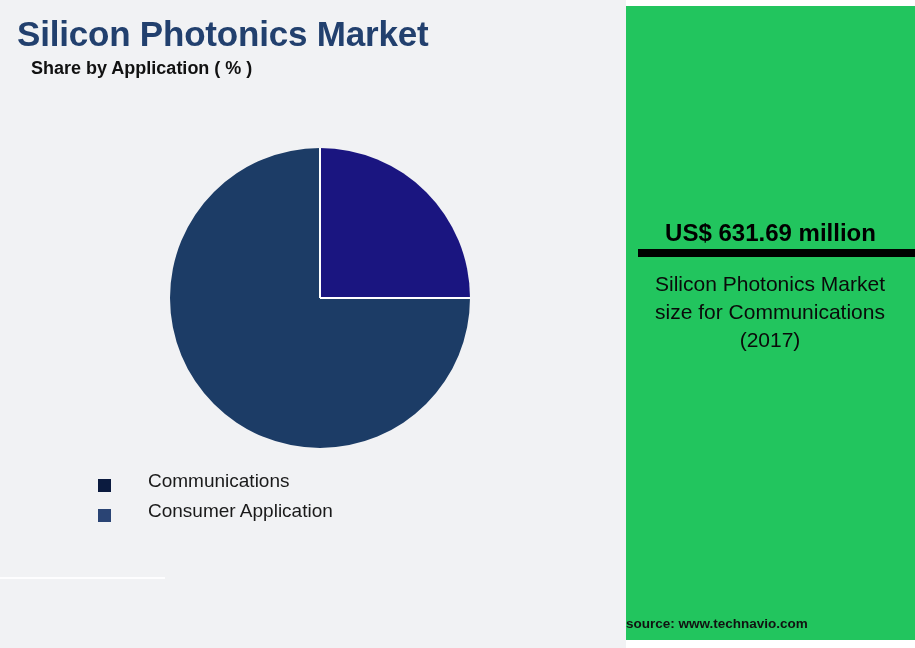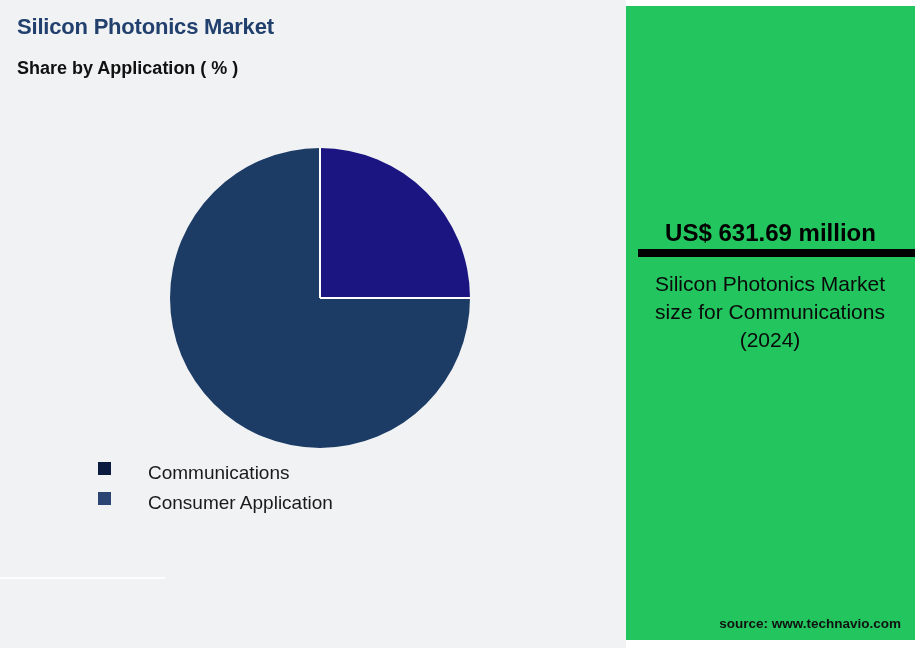--- a/index.html
+++ b/index.html
@@ -27,29 +27,29 @@
     top: 0;
     width: 626px;
     height: 648px;
     background: #f1f2f4;
   }
 
   .chart-title {
     position: absolute;
     left: 17px;
     top: 14px;
-    font-size: 22px;
+    font-size: 35px;
     font-weight: bold;
     color: #22406e;
     letter-spacing: -0.2px;
     white-space: nowrap;
   }
   .chart-subtitle {
     position: absolute;
-    left: 17px;
+    left: 31px;
     top: 58px;
     font-size: 18px;
     font-weight: bold;
     color: #111111;
     white-space: nowrap;
     text-align: center;
   }
 
   
   .pie-wrap {
@@ -67,21 +67,21 @@
   }
 
   
   .legend {
     position: absolute;
     left: 98px;
     top: 462px;
   }
   .legend-item {
     display: flex;
-    align-items: flex-start;
+    align-items: flex-end;
     height: 30px;
   }
   .legend-swatch {
     width: 13px;
     height: 13px;
     flex: 0 0 13px;
   }
   .legend-label {
     margin-left: 37px;
     font-size: 19px;
@@ -135,21 +135,21 @@
     text-align: center;
     font-size: 21px;
     color: #0a0a0a;
     line-height: 1.34;
   }
   .source-note {
     position: absolute;
     left: 0;
     top: 610px;
     width: 275px;
-    text-align: right;
+    text-align: left;
     font-size: 13.5px;
     font-weight: bold;
     color: #111111;
     white-space: nowrap;
   }
 </style>
 </head>
 <body>
 
 <div id="root">
@@ -185,18 +185,18 @@
 
     <div class="bottom-rule"></div>
   </div>
 
   <div class="side-panel">
 
     <div class="kpi-value">US$ 631.69 million</div>
 
     <div class="kpi-divider"></div>
 
-    <div class="kpi-caption">Silicon Photonics Market size for Communications (2024)</div>
+    <div class="kpi-caption">Silicon Photonics Market size for Communications (2017)</div>
 
     <div class="source-note">source: www.technavio.com</div>
   </div>
 
 </div>
 
 </body></html>

